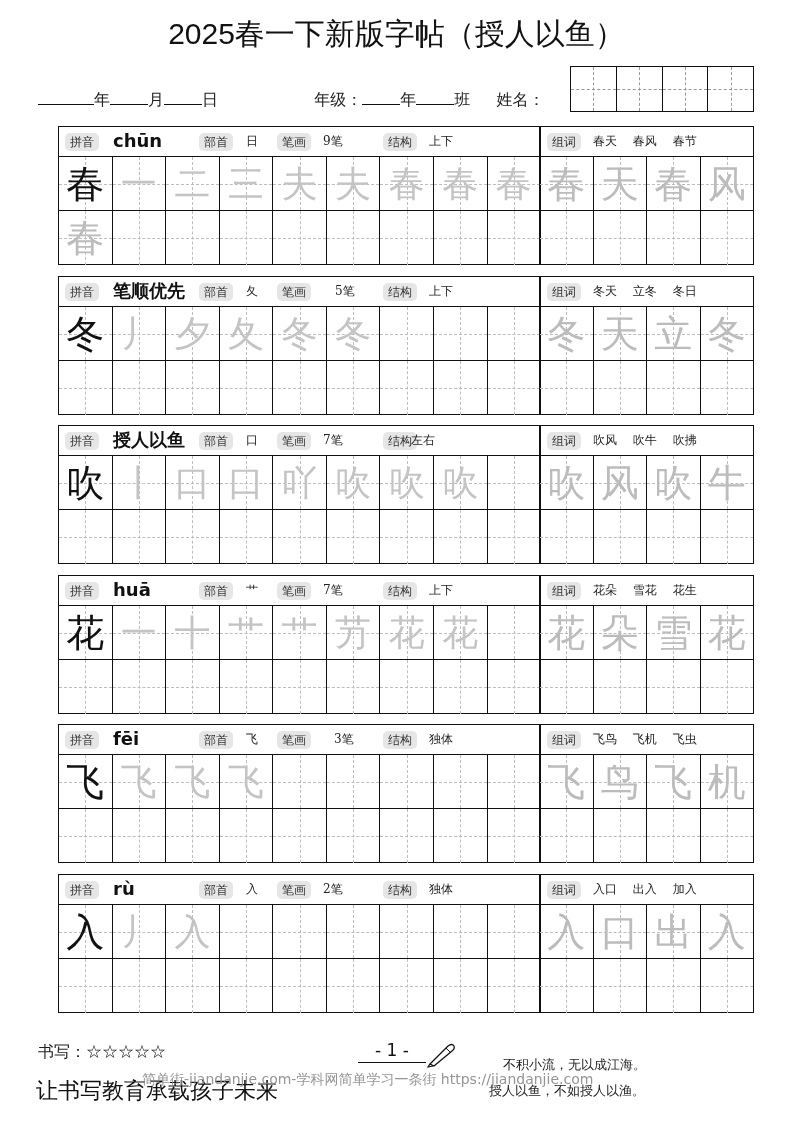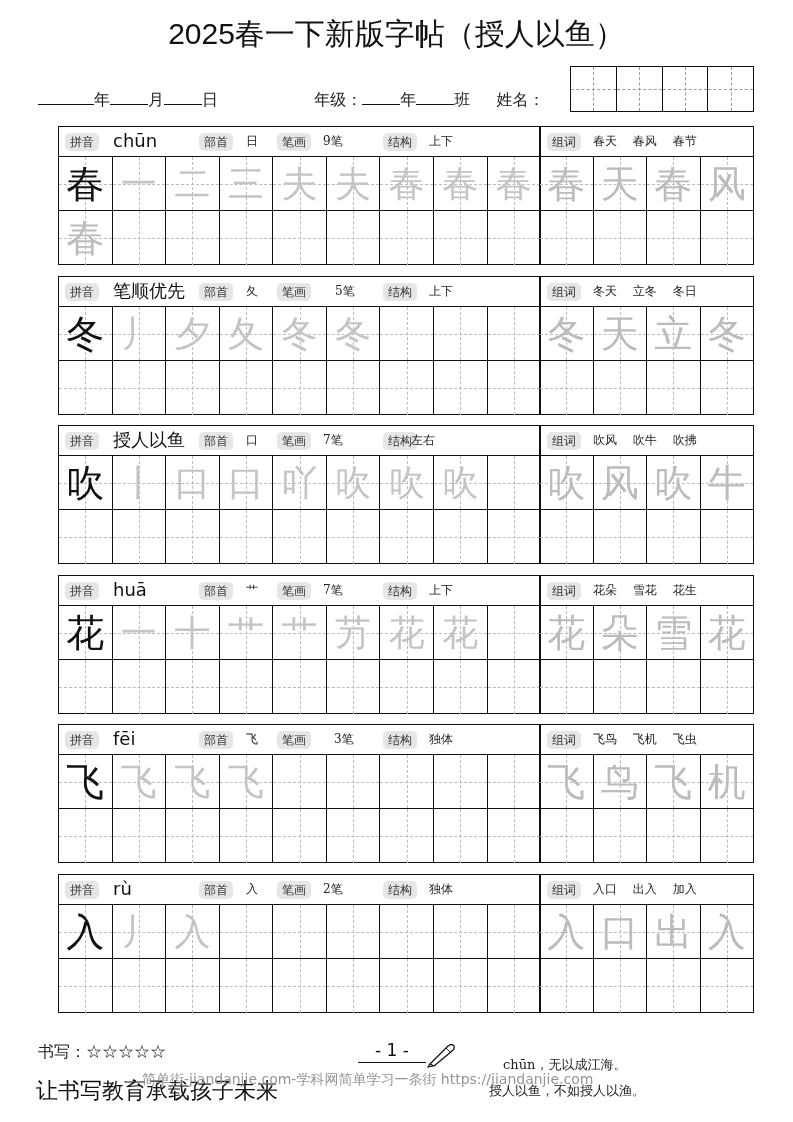--- a/index.html
+++ b/index.html
@@ -12,21 +12,21 @@
   .namecell:last-child { border-right:none; }
   .namecell::before { content:""; position:absolute; left:50%; top:0; bottom:0; border-left:1px dashed #999; }
   .namecell::after { content:""; position:absolute; top:50%; left:0; right:0; border-top:1px dashed #999; }
 
   .section { position:absolute; left:37px; width:717px; height:114px;margin-left:21px; }
   .leftbox { position:absolute; left:0; top:0; width:483px; height:139px; border:1.3px solid #111; box-sizing:border-box; }
   .rightbox { position:absolute; left:481px; top:0; width:215px; height:139px; border:1.3px solid #111; box-sizing:border-box; }
   .hdr { height:30px; border-bottom:1.3px solid #111; box-sizing:border-box; position:relative; font-size:12px; font-family:"DejaVu Serif", serif; }
   .chip { position:absolute; top:6px; background:#e6e6e6; border-radius:5px; padding:1px 5px; font-size:12px; color:#333; line-height:16px; }
   .val { position:absolute; top:6px; font-size:12px; line-height:16px; color:#222; }
-  .pinyin { position:absolute; top:2px; left:54px; font-size:18px; line-height:24px; font-family:"DejaVu Sans", sans-serif; color:#111; }
+  .pinyin { position:absolute; top:2px; left:54px; font-size:18px; line-height:24px; font-family:"DejaVu Sans", sans-serif; color:#111;font-weight:bold; }
   .grid { display:flex; flex-direction:column; }
   .row { display:flex; height:54px; border-bottom:1.3px solid #111; box-sizing:border-box; }
   .row:last-child { border-bottom:none; }
   .cell { flex:1; position:relative; border-right:1.3px solid #111; box-sizing:border-box; display:flex; align-items:center; justify-content:center; }
   .cell:last-child { border-right:none; }
   .cell::before { content:""; position:absolute; left:50%; top:0; bottom:0; border-left:1px dashed #bdbdbd; }
   .cell::after { content:""; position:absolute; top:50%; left:0; right:0; border-top:1px dashed #bdbdbd; }
   .ch { position:relative; z-index:1; font-size:38px; line-height:1; font-family:"DejaVu Serif", serif; }
   .ch.main { color:#111; }
   .ch.trace { color:#bcbcbc; }
@@ -580,15 +580,15 @@
   </div>
 
 <div class="footer-rating">书写：☆☆☆☆☆</div>
 <div class="footer-slogan">让书写教育承载孩子未来</div>
 <div class="pagenum">- 1 -</div>
 <svg class="pen" viewBox="0 0 30 26">
   <path d="M4 22 L22 4 Q26 1 28 4 Q29 7 26 9 L8 24 Z" fill="none" stroke="#111" stroke-width="1.3"></path>
   <path d="M4 22 L2 25 L7 24" fill="none" stroke="#111" stroke-width="1.2"></path>
   <path d="M20 6 L25 11" stroke="#111" stroke-width="1"></path>
 </svg>
-<div class="quote1">chūn，无以成江海。</div>
+<div class="quote1">不积小流，无以成江海。</div>
 <div class="watermark">简单街-jiandanjie.com-学科网简单学习一条街 https://jiandanjie.com</div>
 <div class="quote2">授人以鱼，不如授人以渔。</div>
 
 </body></html>

